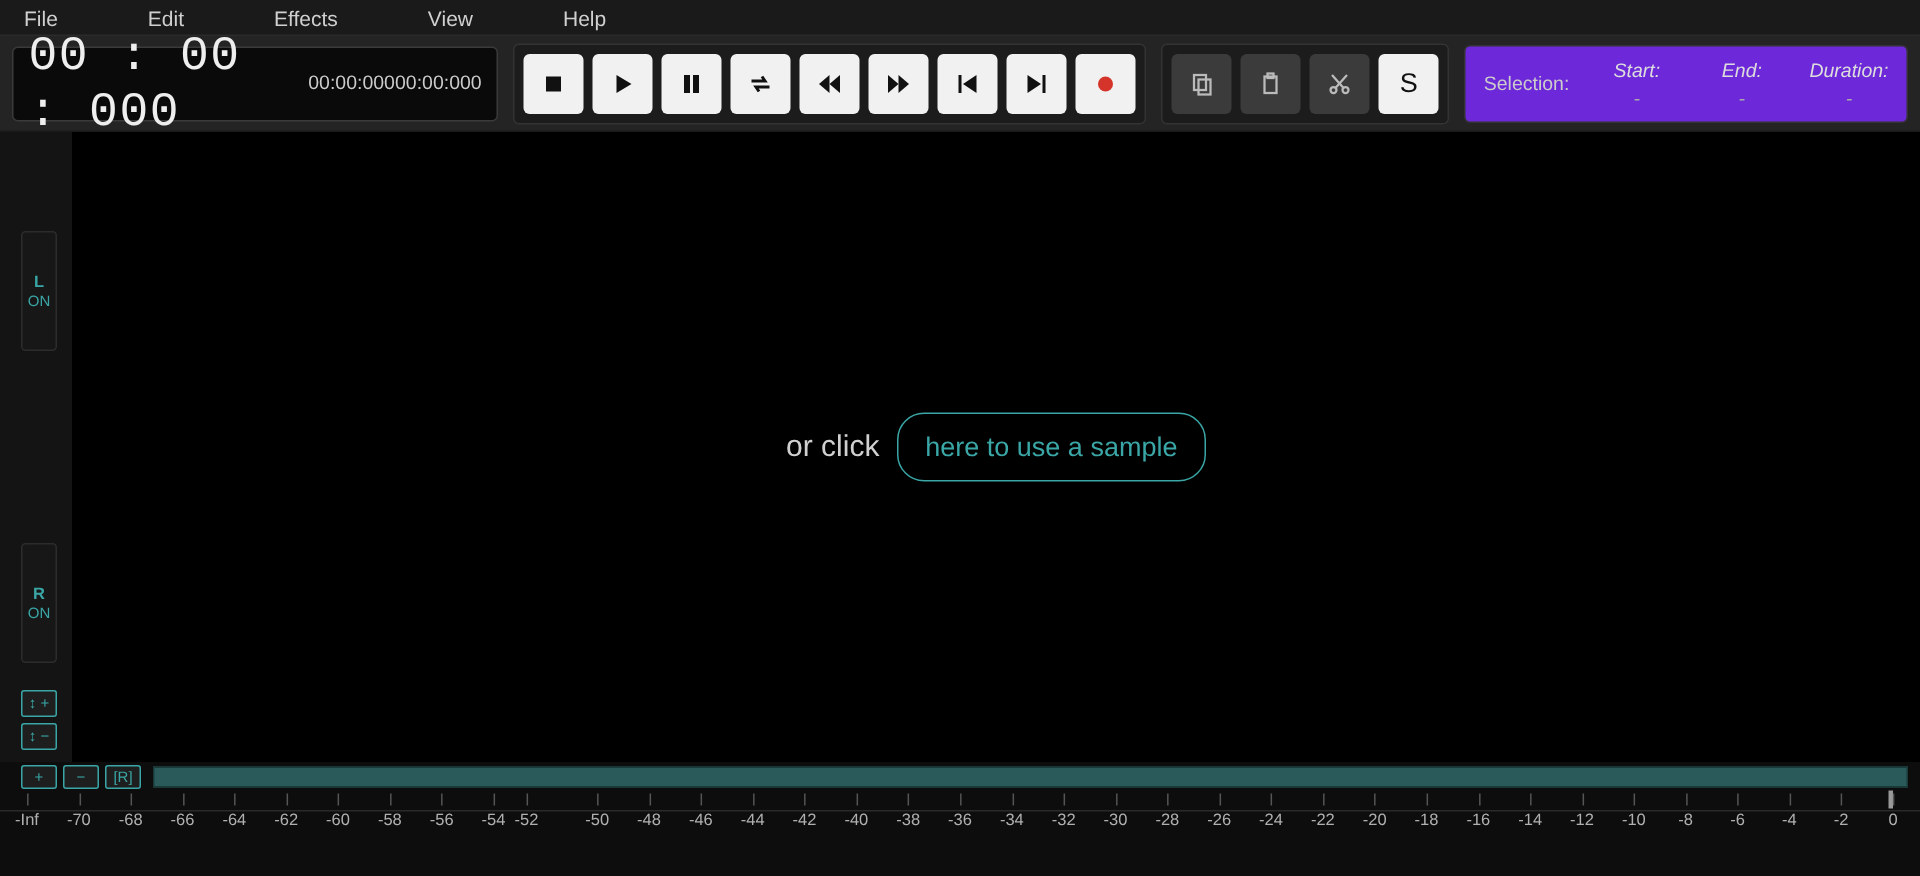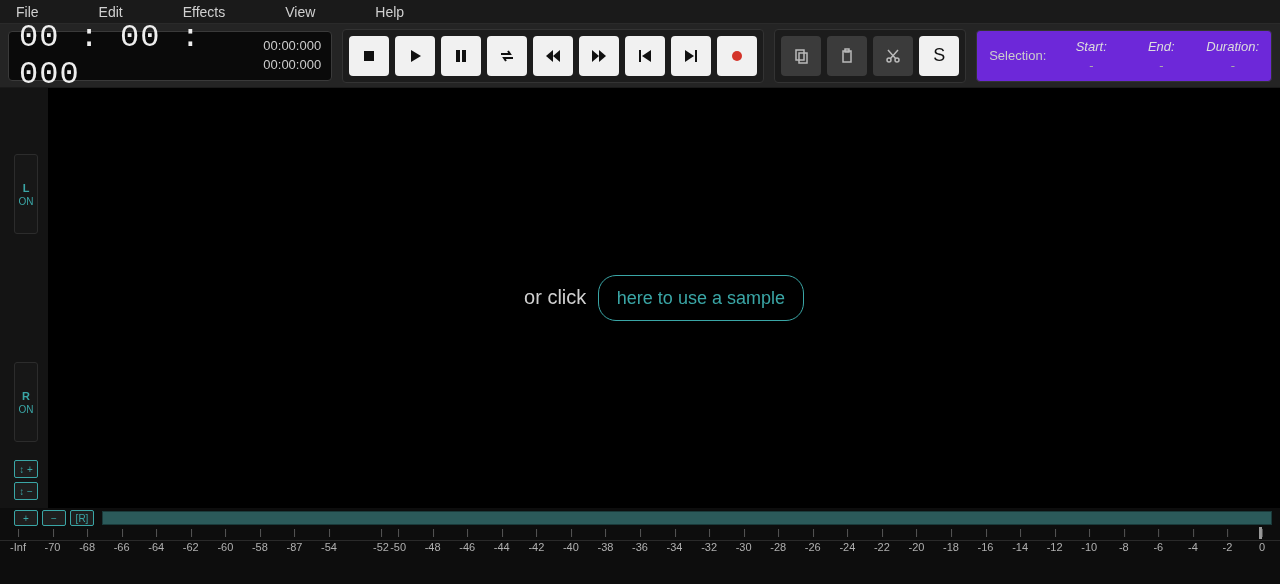--- a/index.html
+++ b/index.html
@@ -7,21 +7,21 @@
 
 
 .menubar { height: 24px; background: #1a1a1a; display: flex; align-items: center; padding-left: 16px; gap: 60px; font-size: 14px; color: #d0d0d0; border-bottom: 1px solid #2a2a2a; }
 .menubar span { cursor: pointer; }
 
 
 .toolbar { height: 64px; background: #242424; display: flex; align-items: center; padding: 0 8px; gap: 10px; border-bottom: 1px solid #1a1a1a; }
 
 .time-box { display:flex; align-items:center; background:#0a0a0a; border:1px solid #3a3a3a; border-radius:4px; padding:4px 10px; height:50px; }
 .time-main { font-family: "Courier New", monospace; font-size: 32px; color:#eee; letter-spacing:1px; }
-.time-side { display:flex; flex-direction:column; margin-left:16px; font-family:"Courier New",monospace; font-size:13px; color:#ccc; line-height:1.4; }
+.time-side { display:flex; margin-left:16px; font-family:"Courier New",monospace; font-size:13px; color:#ccc; line-height:1.4; }
 
 .btn-group { display:flex; gap:6px; background:#1c1c1c; padding:6px; border-radius:4px; border:1px solid #333; }
 .btn { width:40px; height:40px; background:#f1f1f1; color:#111; border:none; border-radius:4px; display:flex; align-items:center; justify-content:center; cursor:pointer; font-size:16px; }
 .btn.dark { background:#3b3b3b; color:#ccc; }
 .btn.rec svg circle { fill:#d4342a; }
 .btn svg { width:16px; height:16px; }
 
 .sel-box { display:flex; align-items:center; background:#6d28d9; border:1px solid #333; border-radius:4px; padding:6px 12px; height:52px; gap:20px; font-size:13px; color:#ccc; }
 .sel-col { display:flex; flex-direction:column; align-items:center; gap:4px; min-width:50px;font-style:italic; }
 .sel-col .lab { color:#ddd; }
@@ -210,23 +210,23 @@
 <div class="ruler" id="ruler">
   <div class="marker"></div>
 <span class="tick" style="left: 18px;">-Inf</span>
     <span class="tick" style="left: 52.5556px;">-70</span>
     <span class="tick" style="left: 87.1111px;">-68</span>
     <span class="tick" style="left: 121.667px;">-66</span>
     <span class="tick" style="left: 156.222px;">-64</span>
     <span class="tick" style="left: 190.778px;">-62</span>
     <span class="tick" style="left: 225.333px;">-60</span>
     <span class="tick" style="left: 259.889px;">-58</span>
-    <span class="tick" style="left: 294.444px;">-87</span>
+    <span class="tick" style="left: 294.444px;">-56</span>
     <span class="tick" style="left: 329px;">-54</span>
-    <span class="tick" style="left: 381px;">-52</span>
+    <span class="tick" style="left: 351px;">-52</span>
     <span class="tick" style="left: 398.111px;">-50</span>
     <span class="tick" style="left: 432.667px;">-48</span>
     <span class="tick" style="left: 467.222px;">-46</span>
     <span class="tick" style="left: 501.778px;">-44</span>
     <span class="tick" style="left: 536.333px;">-42</span>
     <span class="tick" style="left: 570.889px;">-40</span>
     <span class="tick" style="left: 605.444px;">-38</span>
     <span class="tick" style="left: 640px;">-36</span>
     <span class="tick" style="left: 674.556px;">-34</span>
     <span class="tick" style="left: 709.111px;">-32</span>

